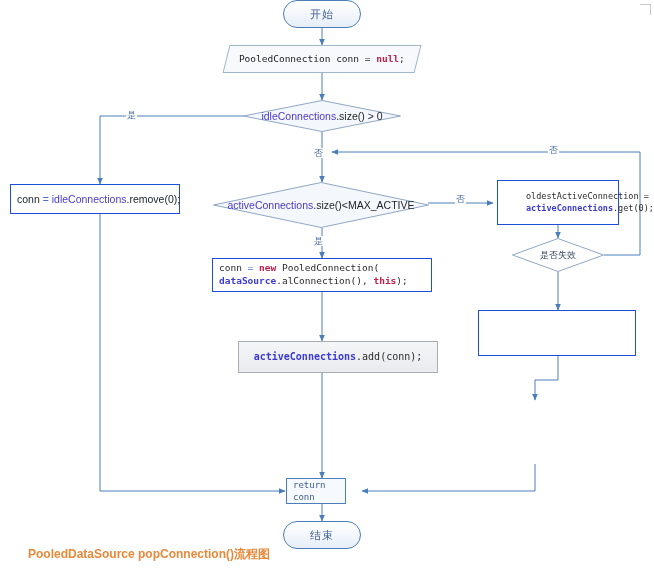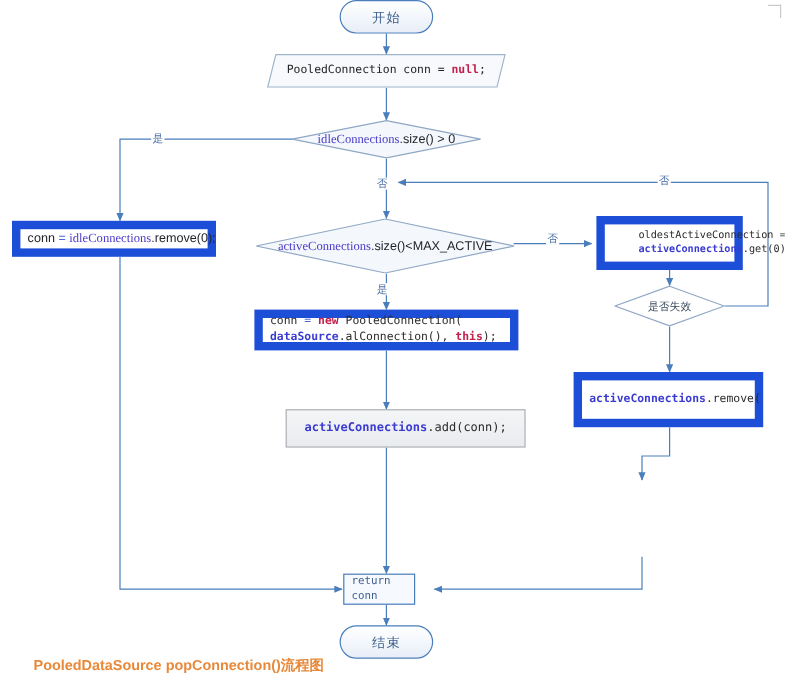--- a/index.html
+++ b/index.html
@@ -38,41 +38,41 @@
   
   .diamond-wrap{position:absolute;}
   .diamond-wrap .dlabel{
     position:absolute;left:0;top:0;width:100%;height:100%;
     display:flex;align-items:center;justify-content:center;
     white-space:nowrap;
   }
 
   
   .proc{
-    border:7px solid #1d4ed8;
+    border:1px solid #1d4ed8;
     background:#ffffff;
     display:flex;align-items:center;
     padding:4px 6px;
   }
   .proc.shaded{
     background:linear-gradient(to bottom,#f4f5f7 0%,#e9ebee 100%);
     border:1px solid #a9adb3;
     justify-content:center;
   }
   .proc.plain-left{align-items:flex-start;}
 
   .code{font-family:"DejaVu Sans Mono","Liberation Mono",monospace;font-size:9.5px;color:#2b2b2b;line-height:1.35;}
   .code2{font-family:"DejaVu Sans Mono","Liberation Mono",monospace;font-size:8px;color:#3a3a3a;line-height:1.45;}
   .kw{color:#c0204a;font-weight:bold;}
   .id{color:#3b3bd1;}
   .idb{color:#3b3bd1;font-weight:bold;}
   .op{color:#4a6fd0;}
   .txt{color:#222;}
   .sans{font-family:"Liberation Sans",sans-serif;font-size:10.5px;color:#22262b;}
-  .sans .id{color:#4b3bc8;font-family:Liberation Serif, serif;}
+  .sans .id{color:#4b3bc8;}
 
   .edge-label{
     position:absolute;
     font-family:"Liberation Sans",sans-serif;
     font-size:9px;
     color:#4a6fa5;
     background:#ffffff;
     padding:0 1px;
     line-height:10px;
   }
@@ -198,23 +198,20 @@
   </div>
 
   <div class="diamond-wrap" style="left:512px;top:238px;width:92px;height:34px;">
     <svg width="92" height="34" viewBox="0 0 92 34">
       <polygon points="46,0.5 91.5,17 46,33.5 0.5,17" fill="#ffffff" stroke="#8fa7c4" stroke-width="1"></polygon>
     </svg>
     <div class="dlabel" style="font-size:9px;color:#3a4a5e;">是否失效</div>
   </div>
 
   <div class="node proc plain-left" style="left:478px;top:310px;width:158px;height:46px;flex-direction:column;justify-content:center;">
-    <div class="code" style="white-space:nowrap;">
-      <span class="idb">activeConnections</span><span>.remove(</span>
-    </div>
   </div>
 
 
   <div class="node proc" style="left:286px;top:478px;width:60px;height:26px;justify-content:center;border:1px solid #4a7ebb;background:#f6f9fd;">
     <div class="code" style="color:#3f5f8f;font-size:9px;">return conn</div>
   </div>
 
   <div class="node terminal" style="left:283px;top:521px;width:78px;height:28px;">
     <span>结束</span>
   </div>

